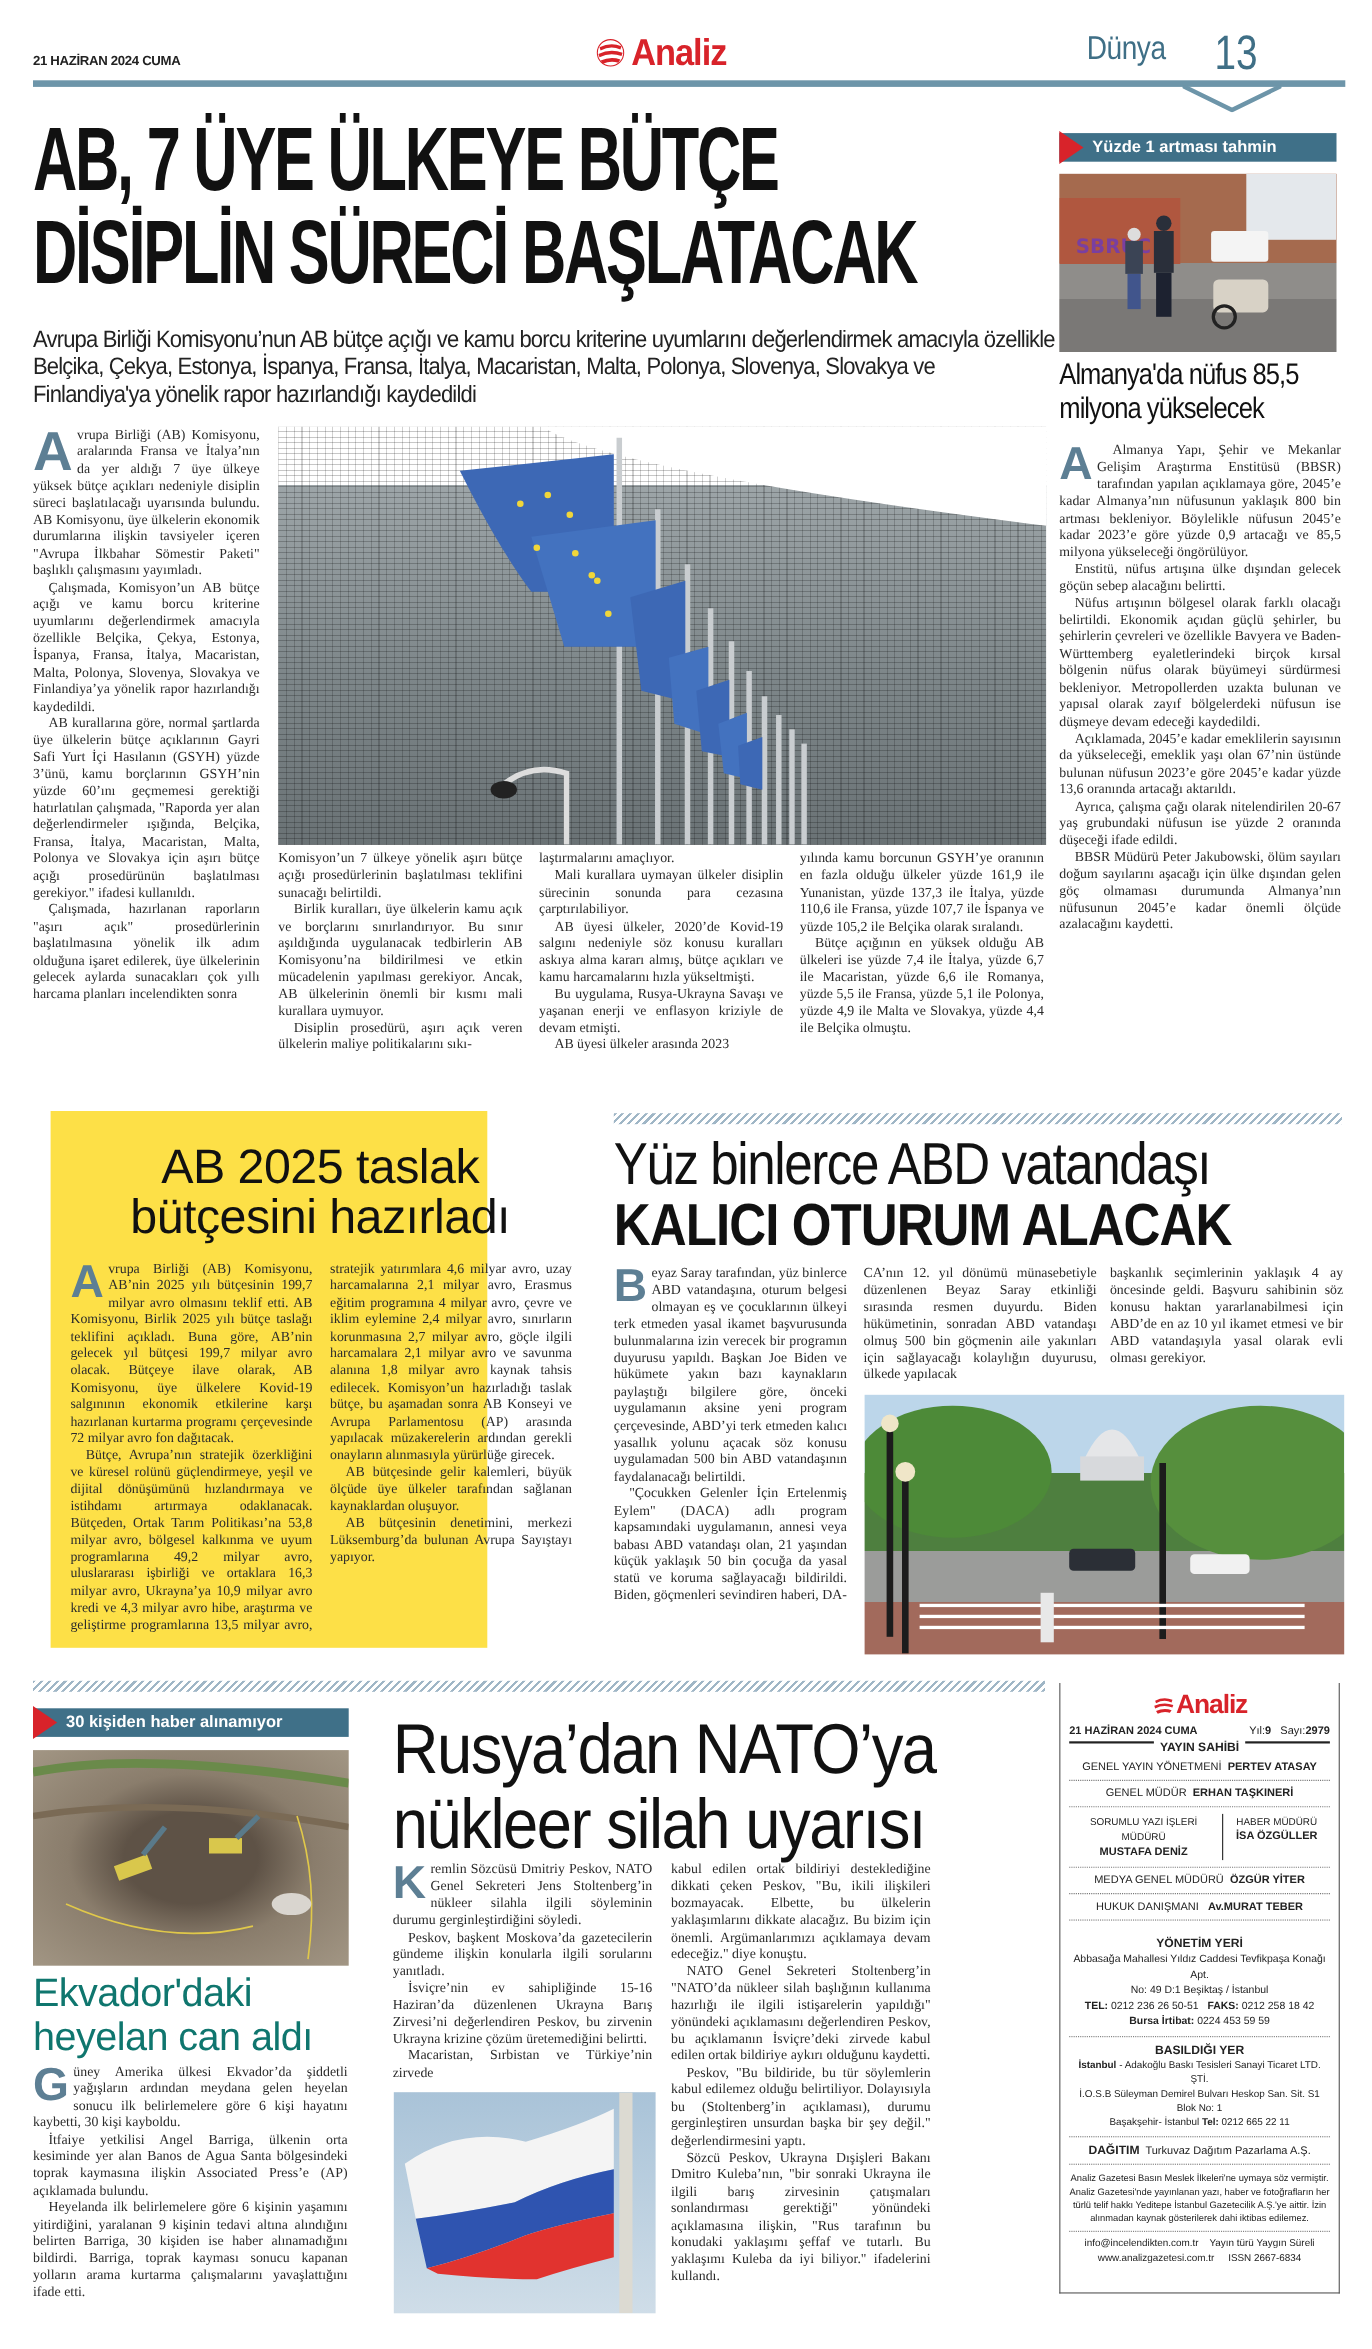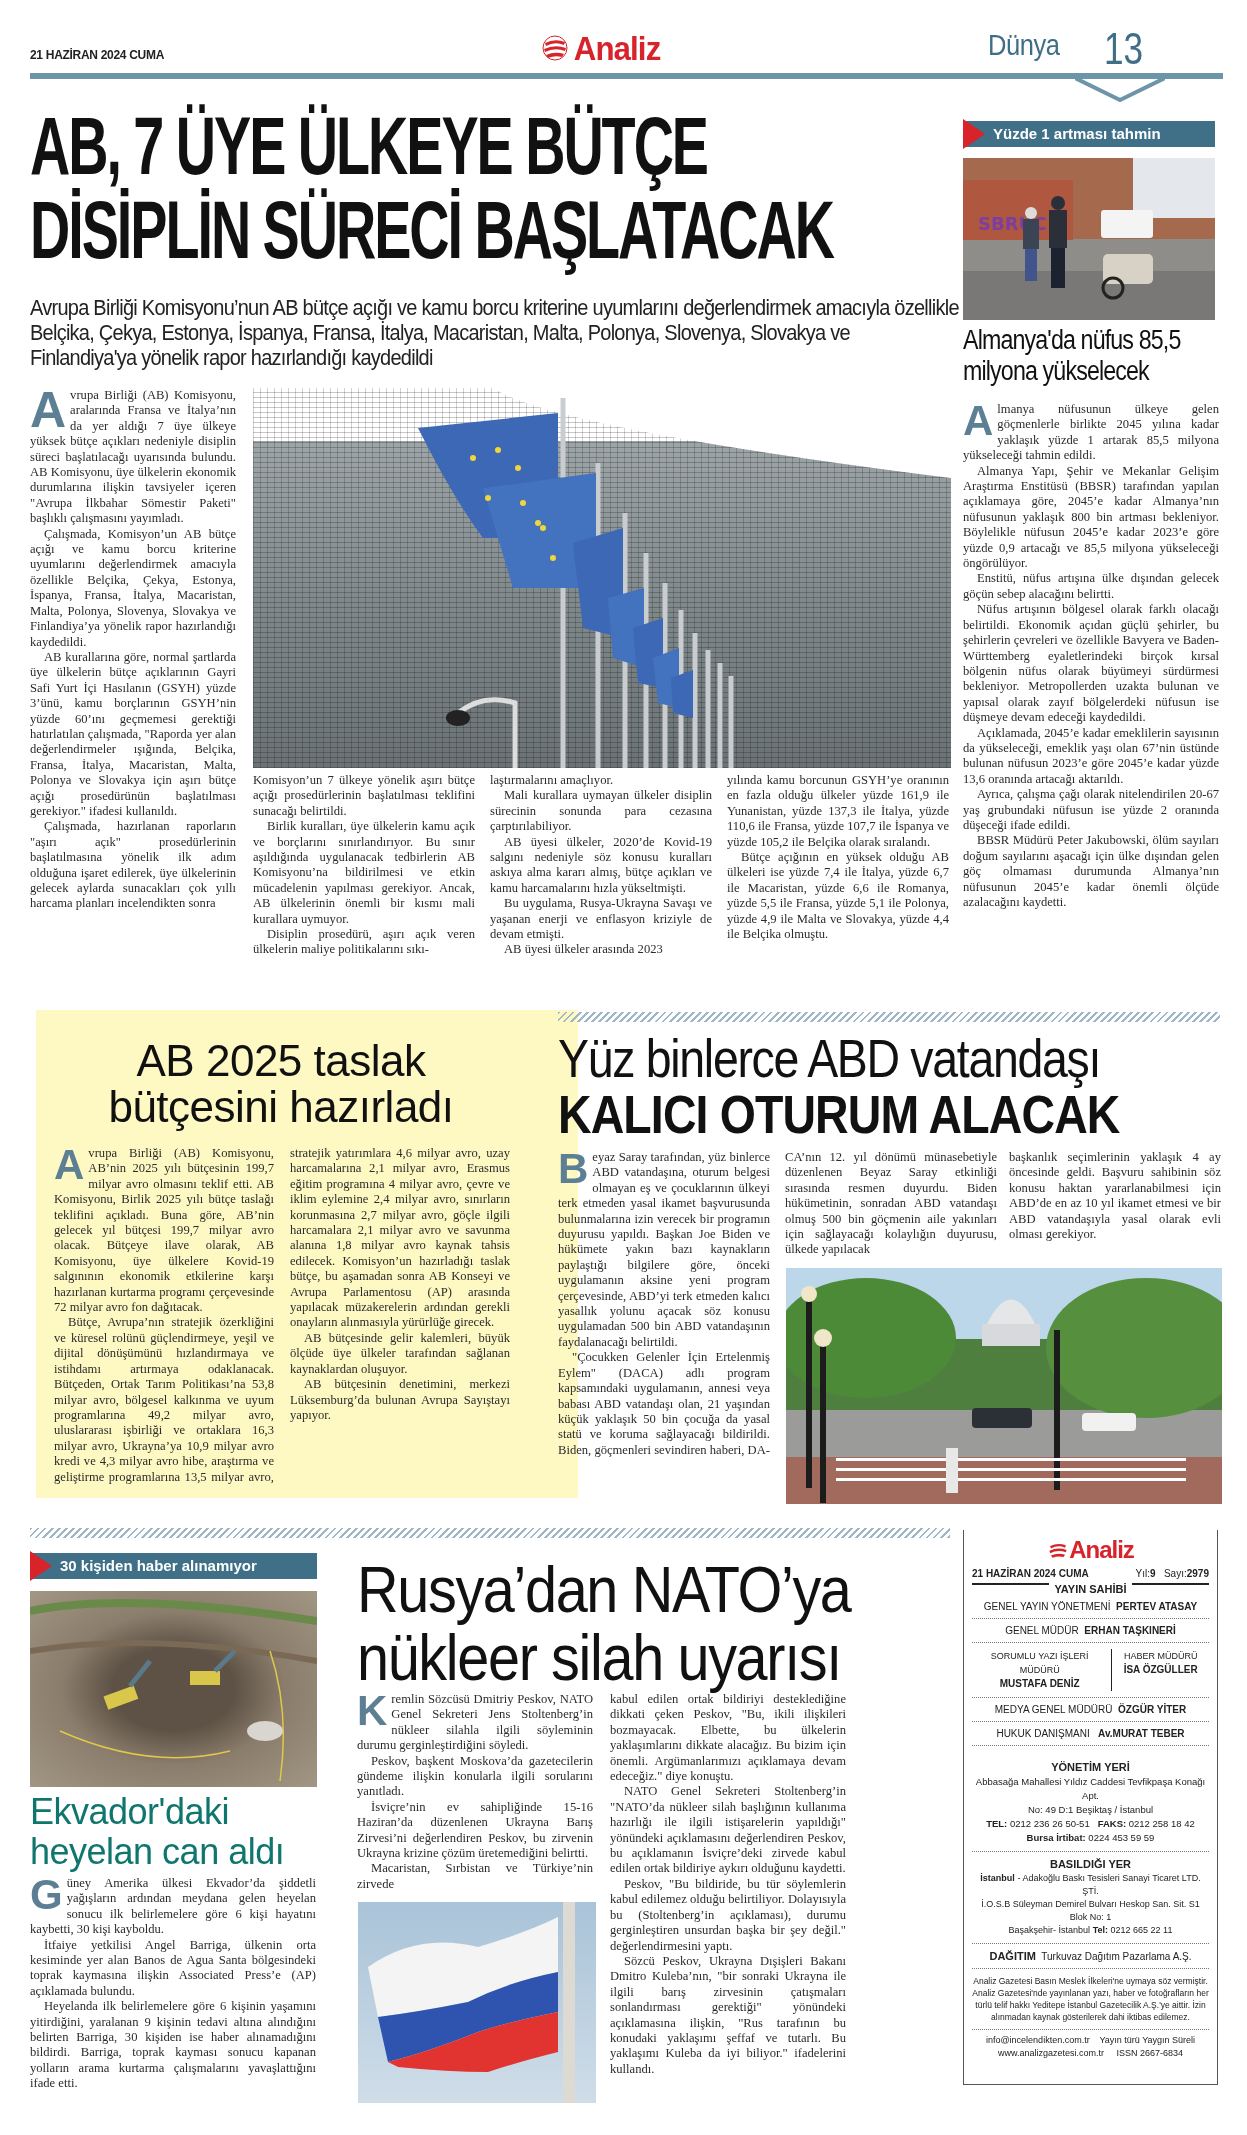--- a/index.html
+++ b/index.html
@@ -129,30 +129,29 @@
     <circle cx="68" cy="55" r="6" fill="#ddd"></circle>
     <rect x="60" y="61" width="16" height="30" fill="#3b4455"></rect>
     <rect x="62" y="91" width="12" height="32" fill="#41558c"></rect>
     <rect x="140" y="96" width="50" height="30" rx="5" fill="#d8d2c6"></rect>
     <circle cx="150" cy="130" r="10" fill="none" stroke="#222" stroke-width="3"></circle>
   </svg>
 </div>
 <div class="abs sans" style="left:963px;top:325px;width:290px;font-size:27px;line-height:31px;color:#111;letter-spacing:-1px;transform:scaleX(0.86);transform-origin:left top">Almanya'da nüfus 85,5 milyona yükselecek</div>
 <div class="abs body-text" style="left:963px;top:402px;width:256px">
   <span class="drop sm">A</span>
-  <p class="first">lmanya nüfusunun ülkeye gelen göçmenlerle birlikte 2045 yılına kadar yaklaşık yüzde 1 artarak 85,5 milyona yükseleceği tahmin edildi.</p>
   <p>Almanya Yapı, Şehir ve Mekanlar Gelişim Araştırma Enstitüsü (BBSR) tarafından yapılan açıklamaya göre, 2045’e kadar Almanya’nın nüfusunun yaklaşık 800 bin artması bekleniyor. Böylelikle nüfusun 2045’e kadar 2023’e göre yüzde 0,9 artacağı ve 85,5 milyona yükseleceği öngörülüyor.</p>
   <p>Enstitü, nüfus artışına ülke dışından gelecek göçün sebep alacağını belirtti.</p>
   <p>Nüfus artışının bölgesel olarak farklı olacağı belirtildi. Ekonomik açıdan güçlü şehirler, bu şehirlerin çevreleri ve özellikle Bavyera ve Baden-Württemberg eyaletlerindeki birçok kırsal bölgenin nüfus olarak büyümeyi sürdürmesi bekleniyor. Metropollerden uzakta bulunan ve yapısal olarak zayıf bölgelerdeki nüfusun ise düşmeye devam edeceği kaydedildi.</p>
   <p>Açıklamada, 2045’e kadar emeklilerin sayısının da yükseleceği, emeklik yaşı olan 67’nin üstünde bulunan nüfusun 2023’e göre 2045’e kadar yüzde 13,6 oranında artacağı aktarıldı.</p>
   <p>Ayrıca, çalışma çağı olarak nitelendirilen 20-67 yaş grubundaki nüfusun ise yüzde 2 oranında düşeceği ifade edildi.</p>
   <p>BBSR Müdürü Peter Jakubowski, ölüm sayıları doğum sayılarını aşacağı için ülke dışından gelen göç olmaması durumunda Almanya’nın nüfusunun 2045’e kadar önemli ölçüde azalacağını kaydetti.</p>
 </div>
 
-<div class="abs" style="left:36px;top:1010px;width:542px;height:488px;background:#fef9c3">
+<div class="abs" style="left:46px;top:1010px;width:397px;height:488px;background:#fde047">
   <div class="sans" style="position:absolute;left:40px;top:28px;width:410px;text-align:center;font-size:44px;line-height:46px;color:#111;letter-spacing:-0.5px">AB 2025 taslak bütçesini hazırladı</div>
   <div class="body-text cols2" style="position:absolute;left:18px;top:136px;width:456px;height:340px;column-gap:16px;column-fill:auto">
     <span class="drop sm">A</span>
     <p class="first">vrupa Birliği (AB) Komisyonu, AB’nin 2025 yılı bütçesinin 199,7 milyar avro olmasını teklif etti. AB Komisyonu, Birlik 2025 yılı bütçe taslağı teklifini açıkladı. Buna göre, AB’nin gelecek yıl bütçesi 199,7 milyar avro olacak. Bütçeye ilave olarak, AB Komisyonu, üye ülkelere Kovid-19 salgınının ekonomik etkilerine karşı hazırlanan kurtarma programı çerçevesinde 72 milyar avro fon dağıtacak.</p>
     <p>Bütçe, Avrupa’nın stratejik özerkliğini ve küresel rolünü güçlendirmeye, yeşil ve dijital dönüşümünü hızlandırmaya ve istihdamı artırmaya odaklanacak. Bütçeden, Ortak Tarım Politikası’na 53,8 milyar avro, bölgesel kalkınma ve uyum programlarına 49,2 milyar avro, uluslararası işbirliği ve ortaklara 16,3 milyar avro, Ukrayna’ya 10,9 milyar avro kredi ve 4,3 milyar avro hibe, araştırma ve geliştirme programlarına 13,5 milyar avro, stratejik yatırımlara 4,6 milyar avro, uzay harcamalarına 2,1 milyar avro, Erasmus eğitim programına 4 milyar avro, çevre ve iklim eylemine 2,4 milyar avro, sınırların korunmasına 2,7 milyar avro, göçle ilgili harcamalara 2,1 milyar avro ve savunma alanına 1,8 milyar avro kaynak tahsis edilecek. Komisyon’un hazırladığı taslak bütçe, bu aşamadan sonra AB Konseyi ve Avrupa Parlamentosu (AP) arasında yapılacak müzakerelerin ardından gerekli onayların alınmasıyla yürürlüğe girecek.</p>
     <p>AB bütçesinde gelir kalemleri, büyük ölçüde üye ülkeler tarafından sağlanan kaynaklardan oluşuyor.</p>
     <p>AB bütçesinin denetimini, merkezi Lüksemburg’da bulunan Avrupa Sayıştayı yapıyor.</p>
   </div>
 </div>
 

